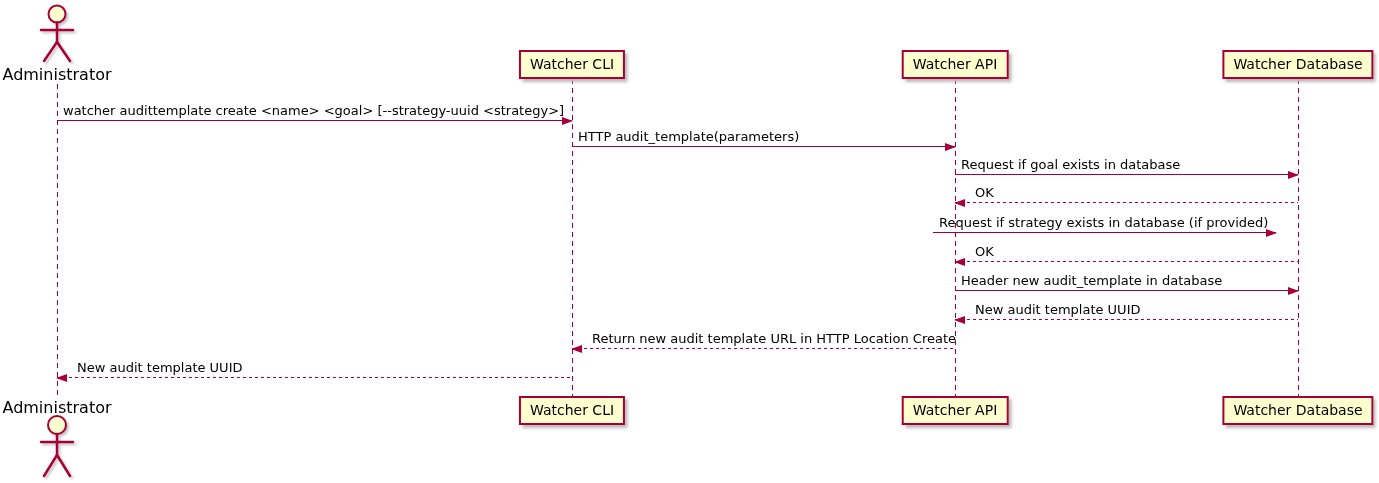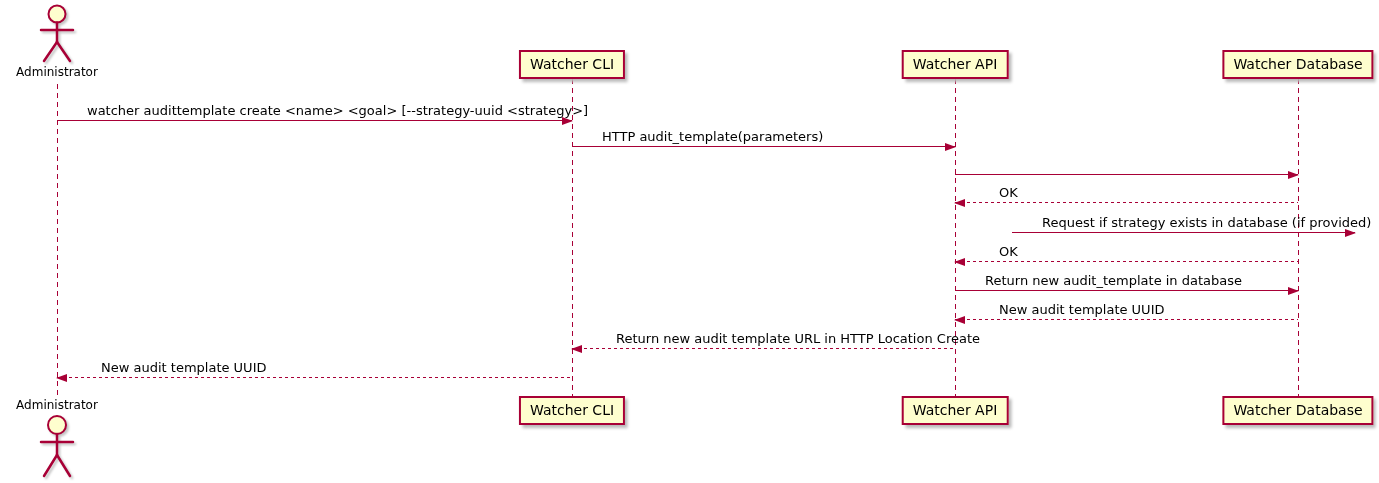--- a/index.html
+++ b/index.html
@@ -22,26 +22,26 @@
   
   .pbox{
     position:absolute;transform:translateX(-50%);
     background:var(--fill);border:2px solid var(--accent);
     padding:4px 9px;font-size:14px;white-space:nowrap;line-height:1.2;
     box-shadow:3px 3px 3px #b9b9b9;
   }
   
   .actor-figure{position:absolute;filter:drop-shadow(2.5px 2.5px 1px #c4c4c4);}
   .actor-label{
-    position:absolute;transform:translateX(-50%);font-size:12px;white-space:nowrap;
+    position:absolute;transform:translateX(-50%);font-size:16px;white-space:nowrap;
   }
   
   .msg{position:absolute;height:17px;}
   .mlabel{
-    position:absolute;bottom:3px;left:0;white-space:nowrap;font-size:13px;margin-left:24px;
+    position:absolute;bottom:3px;left:0;white-space:nowrap;font-size:13px;
   }
   .msg.ltr .mlabel{padding-left:6px;}
   .msg.rtl .mlabel{padding-left:20px;}
   .mline{position:absolute;left:0;right:0;bottom:0;height:1px;background:var(--accent);}
   .msg.dashed .mline{
     background:repeating-linear-gradient(90deg,var(--accent) 0 3px,transparent 3px 6px);
   }
   .ah{
     position:absolute;bottom:-4px;width:0;height:0;
     border-top:4.5px solid transparent;border-bottom:4.5px solid transparent;
@@ -76,40 +76,41 @@
     <span class="mlabel">watcher audittemplate create &lt;name&gt; &lt;goal&gt; [--strategy-uuid &lt;strategy&gt;]</span>
     <span class="mline"></span>
     <span class="ah"></span>
   </div>
   <div class="msg ltr solid" style="left:572px;width:383px;top:130px">
     <span class="mlabel">HTTP audit_template(parameters)</span>
     <span class="mline"></span>
     <span class="ah"></span>
   </div>
   <div class="msg ltr solid" style="left:955px;width:343px;top:158px">
+    <span class="mlabel">Request if goal exists in database</span>
     <span class="mline"></span>
     <span class="ah"></span>
   </div>
   <div class="msg rtl dashed" style="left:955px;width:343px;top:186px">
     <span class="mlabel">OK</span>
     <span class="mline"></span>
     <span class="ah"></span>
   </div>
-  <div class="msg ltr solid" style="left:1012px;width:343px;top:216px">
+  <div class="msg ltr solid" style="left:933px;width:343px;top:216px">
     <span class="mlabel">Request if strategy exists in database (if provided)</span>
     <span class="mline"></span>
     <span class="ah"></span>
   </div>
   <div class="msg rtl dashed" style="left:955px;width:343px;top:245px">
     <span class="mlabel">OK</span>
     <span class="mline"></span>
     <span class="ah"></span>
   </div>
   <div class="msg ltr solid" style="left:955px;width:343px;top:274px">
-    <span class="mlabel">Return new audit_template in database</span>
+    <span class="mlabel">Header new audit_template in database</span>
     <span class="mline"></span>
     <span class="ah"></span>
   </div>
   <div class="msg rtl dashed" style="left:955px;width:343px;top:303px">
     <span class="mlabel">New audit template UUID</span>
     <span class="mline"></span>
     <span class="ah"></span>
   </div>
   <div class="msg rtl dashed" style="left:572px;width:383px;top:332px">
     <span class="mlabel">Return new audit template URL in HTTP Location Create</span>

